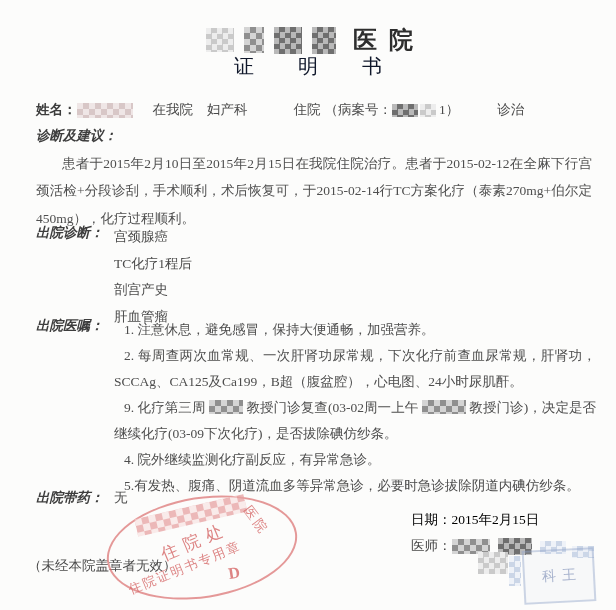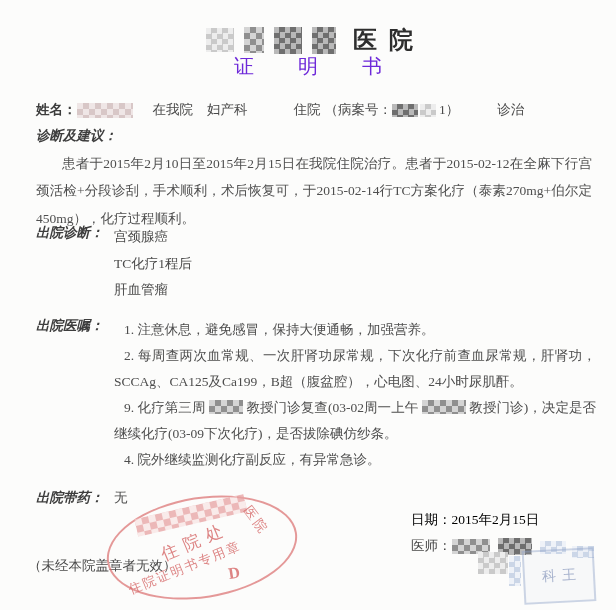--- a/index.html
+++ b/index.html
@@ -11,21 +11,21 @@
   }
   .abs{position:absolute;}
   
   #hospital-line{top:24px;left:0;width:616px;text-align:center;height:32px;}
   #hospital-line .blocks{display:inline-block;vertical-align:middle;margin-right:10px;}
   #hospital-suffix{
     font-size:24px;font-weight:bold;color:#2e2e2e;letter-spacing:12px;margin-right:-12px;
     vertical-align:middle;
   }
   #title-line{top:53px;left:0;width:616px;text-align:center;}
-  #doc-title{font-size:20px;color:#6d28d9;letter-spacing:44px;margin-right:-44px;font-weight:500;}
+  #doc-title{font-size:20px;color:#0f172a;letter-spacing:44px;margin-right:-44px;font-weight:500;}
   
   .t{font-size:13.5px;line-height:18px;white-space:nowrap;font-style:italic;}
   .lbl{font-weight:bold;color:#3d3d3d;}
   .row{display:flex;align-items:flex-start;}
   .row .lbl{width:78px;flex-shrink:0;}
   
   #patient-line{top:101px;left:36px;display:flex;align-items:center;font-size:13.5px;color:#4a4a4a;justify-content:flex-end;}
   
   #course-p{
     top:150px;left:36px;width:556px;font-size:13.5px;line-height:27.4px;
@@ -106,37 +106,39 @@
 </div>
 
 <div class="abs t lbl" style="top:127px;left:36px">诊断及建议：</div>
 <div class="abs" id="course-p">患者于2015年2月10日至2015年2月15日在我院住院治疗。患者于2015-02-12在全麻下行宫颈活检+分段诊刮，手术顺利，术后恢复可，于2015-02-14行TC方案化疗（泰素270mg+伯尔定450mg），化疗过程顺利。</div>
 
 <div class="abs row" id="diagnosis-row">
   <span class="t lbl">出院诊断：</span>
   <div class="items">
     <div>宫颈腺癌</div>
     <div>TC化疗1程后</div>
+    <div>剖宫产史</div>
     <div>肝血管瘤</div>
   </div>
 </div>
 
 <div class="abs row" id="orders-row">
   <span class="t lbl">出院医嘱：</span>
   <div class="items">
     <div class="oi">1. 注意休息，避免感冒，保持大便通畅，加强营养。</div>
     <div class="oi">2. 每周查两次血常规、一次肝肾功尿常规，下次化疗前查血尿常规，肝肾功，SCCAg、CA125及Ca199，B超（腹盆腔），心电图、24小时尿肌酐。</div>
     <div class="oi">
       <span>9. 化疗第三周</span>
       <span class="mz mz-g" style="width:34px;height:14px"></span>
       <span>教授门诊复查(03-02周一上午</span>
       <span class="mz mz-g" style="width:44px;height:14px"></span>
       <span>教授门诊)，决定是否继续化疗(03-09下次化疗)，是否拔除碘仿纱条。</span>
     </div>
     <div class="oi">4. 院外继续监测化疗副反应，有异常急诊。</div>
+    <div class="oi">5.有发热、腹痛、阴道流血多等异常急诊，必要时急诊拔除阴道内碘仿纱条。</div>
   </div>
 </div>
 
 <div class="abs row" id="meds-row">
   <span class="t lbl">出院带药：</span>
   <span class="val">无</span>
 </div>
 
 <div class="abs" id="date-line">
   <span>日期：</span><span>2015年2月15日</span>

